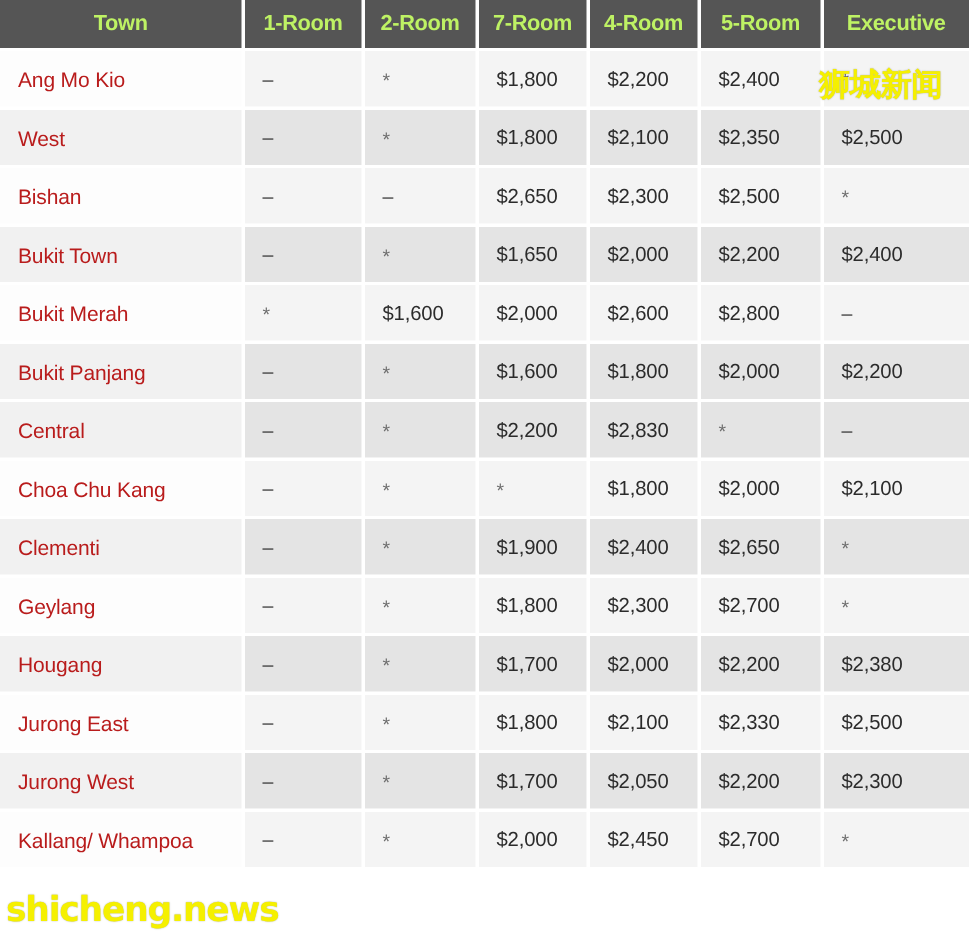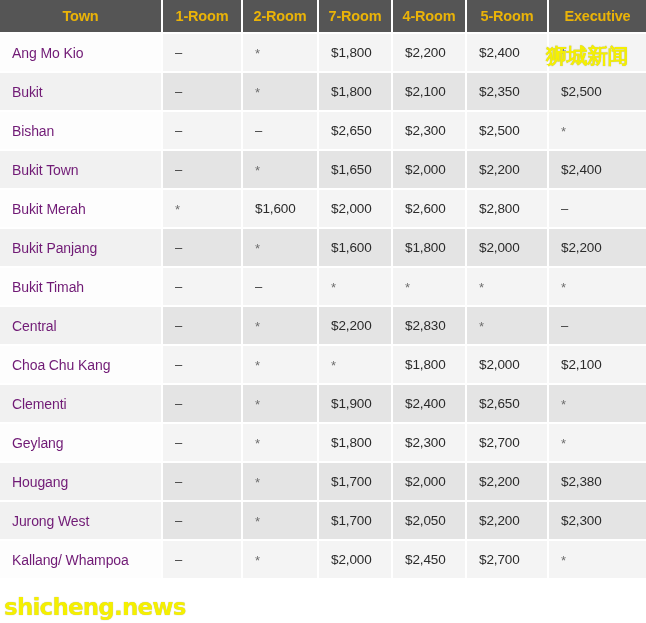--- a/index.html
+++ b/index.html
@@ -34,21 +34,21 @@
   col.c-3r   { width: 74px; }
   col.c-4r   { width: 74px; }
   col.c-5r   { width: 82px; }
   col.c-exec { width: 98px; }
 
   
   thead tr { height: 33px; }
 
   thead th {
     background: #555555;
-    color: #eab308;
+    color: #bef264;
     font-size: 14.5px;
     font-weight: bold;
     text-align: center;
     vertical-align: middle;
     border-right: 2px solid #ffffff;
     border-bottom: 2px solid #ffffff;
     letter-spacing: -0.2px;
     padding: 0 2px;
     white-space: nowrap;
     overflow: hidden;
@@ -69,21 +69,21 @@
     white-space: nowrap;
     overflow: hidden;
     letter-spacing: -0.1px;
   }
   tbody td:last-child { border-right: none; }
 
   
   tbody td.town {
     background: #fdfdfd;
     font-size: 14px;
-    color: #701a75;
+    color: #b91c1c;
   }
   tbody tr.alt td.town { background: #f1f1f1; }
 
   
   tbody td.val { background: #f4f4f4; text-align: left; }
   tbody tr.alt td.val { background: #e4e4e4; }
 
   
   .glyph-dash {
     color: #3a3a3a;
@@ -156,21 +156,21 @@
         <tr>
           <td class="town">Ang Mo Kio</td>
           <td class="val"><span class="glyph-dash">–</span></td>
           <td class="val"><span class="glyph-star">*</span></td>
           <td class="val"><span>$1,800</span></td>
           <td class="val"><span>$2,200</span></td>
           <td class="val"><span>$2,400</span></td>
           <td class="val"><span class="glyph-star">*</span></td>
         </tr>
         <tr class="alt">
-          <td class="town">Bukit</td>
+          <td class="town">West</td>
           <td class="val"><span class="glyph-dash">–</span></td>
           <td class="val"><span class="glyph-star">*</span></td>
           <td class="val"><span>$1,800</span></td>
           <td class="val"><span>$2,100</span></td>
           <td class="val"><span>$2,350</span></td>
           <td class="val"><span>$2,500</span></td>
         </tr>
         <tr>
           <td class="town">Bishan</td>
           <td class="val"><span class="glyph-dash">–</span></td>
@@ -200,29 +200,20 @@
         </tr>
         <tr class="alt">
           <td class="town">Bukit Panjang</td>
           <td class="val"><span class="glyph-dash">–</span></td>
           <td class="val"><span class="glyph-star">*</span></td>
           <td class="val"><span>$1,600</span></td>
           <td class="val"><span>$1,800</span></td>
           <td class="val"><span>$2,000</span></td>
           <td class="val"><span>$2,200</span></td>
         </tr>
-        <tr>
-          <td class="town">Bukit Timah</td>
-          <td class="val"><span class="glyph-dash">–</span></td>
-          <td class="val"><span class="glyph-dash">–</span></td>
-          <td class="val"><span class="glyph-star">*</span></td>
-          <td class="val"><span class="glyph-star">*</span></td>
-          <td class="val"><span class="glyph-star">*</span></td>
-          <td class="val"><span class="glyph-star">*</span></td>
-        </tr>
         <tr class="alt">
           <td class="town">Central</td>
           <td class="val"><span class="glyph-dash">–</span></td>
           <td class="val"><span class="glyph-star">*</span></td>
           <td class="val"><span>$2,200</span></td>
           <td class="val"><span>$2,830</span></td>
           <td class="val"><span class="glyph-star">*</span></td>
           <td class="val"><span class="glyph-dash">–</span></td>
         </tr>
         <tr>
@@ -254,20 +245,29 @@
         </tr>
         <tr class="alt">
           <td class="town">Hougang</td>
           <td class="val"><span class="glyph-dash">–</span></td>
           <td class="val"><span class="glyph-star">*</span></td>
           <td class="val"><span>$1,700</span></td>
           <td class="val"><span>$2,000</span></td>
           <td class="val"><span>$2,200</span></td>
           <td class="val"><span>$2,380</span></td>
         </tr>
+        <tr>
+          <td class="town">Jurong East</td>
+          <td class="val"><span class="glyph-dash">–</span></td>
+          <td class="val"><span class="glyph-star">*</span></td>
+          <td class="val"><span>$1,800</span></td>
+          <td class="val"><span>$2,100</span></td>
+          <td class="val"><span>$2,330</span></td>
+          <td class="val"><span>$2,500</span></td>
+        </tr>
         <tr class="alt">
           <td class="town">Jurong West</td>
           <td class="val"><span class="glyph-dash">–</span></td>
           <td class="val"><span class="glyph-star">*</span></td>
           <td class="val"><span>$1,700</span></td>
           <td class="val"><span>$2,050</span></td>
           <td class="val"><span>$2,200</span></td>
           <td class="val"><span>$2,300</span></td>
         </tr>
         <tr>

